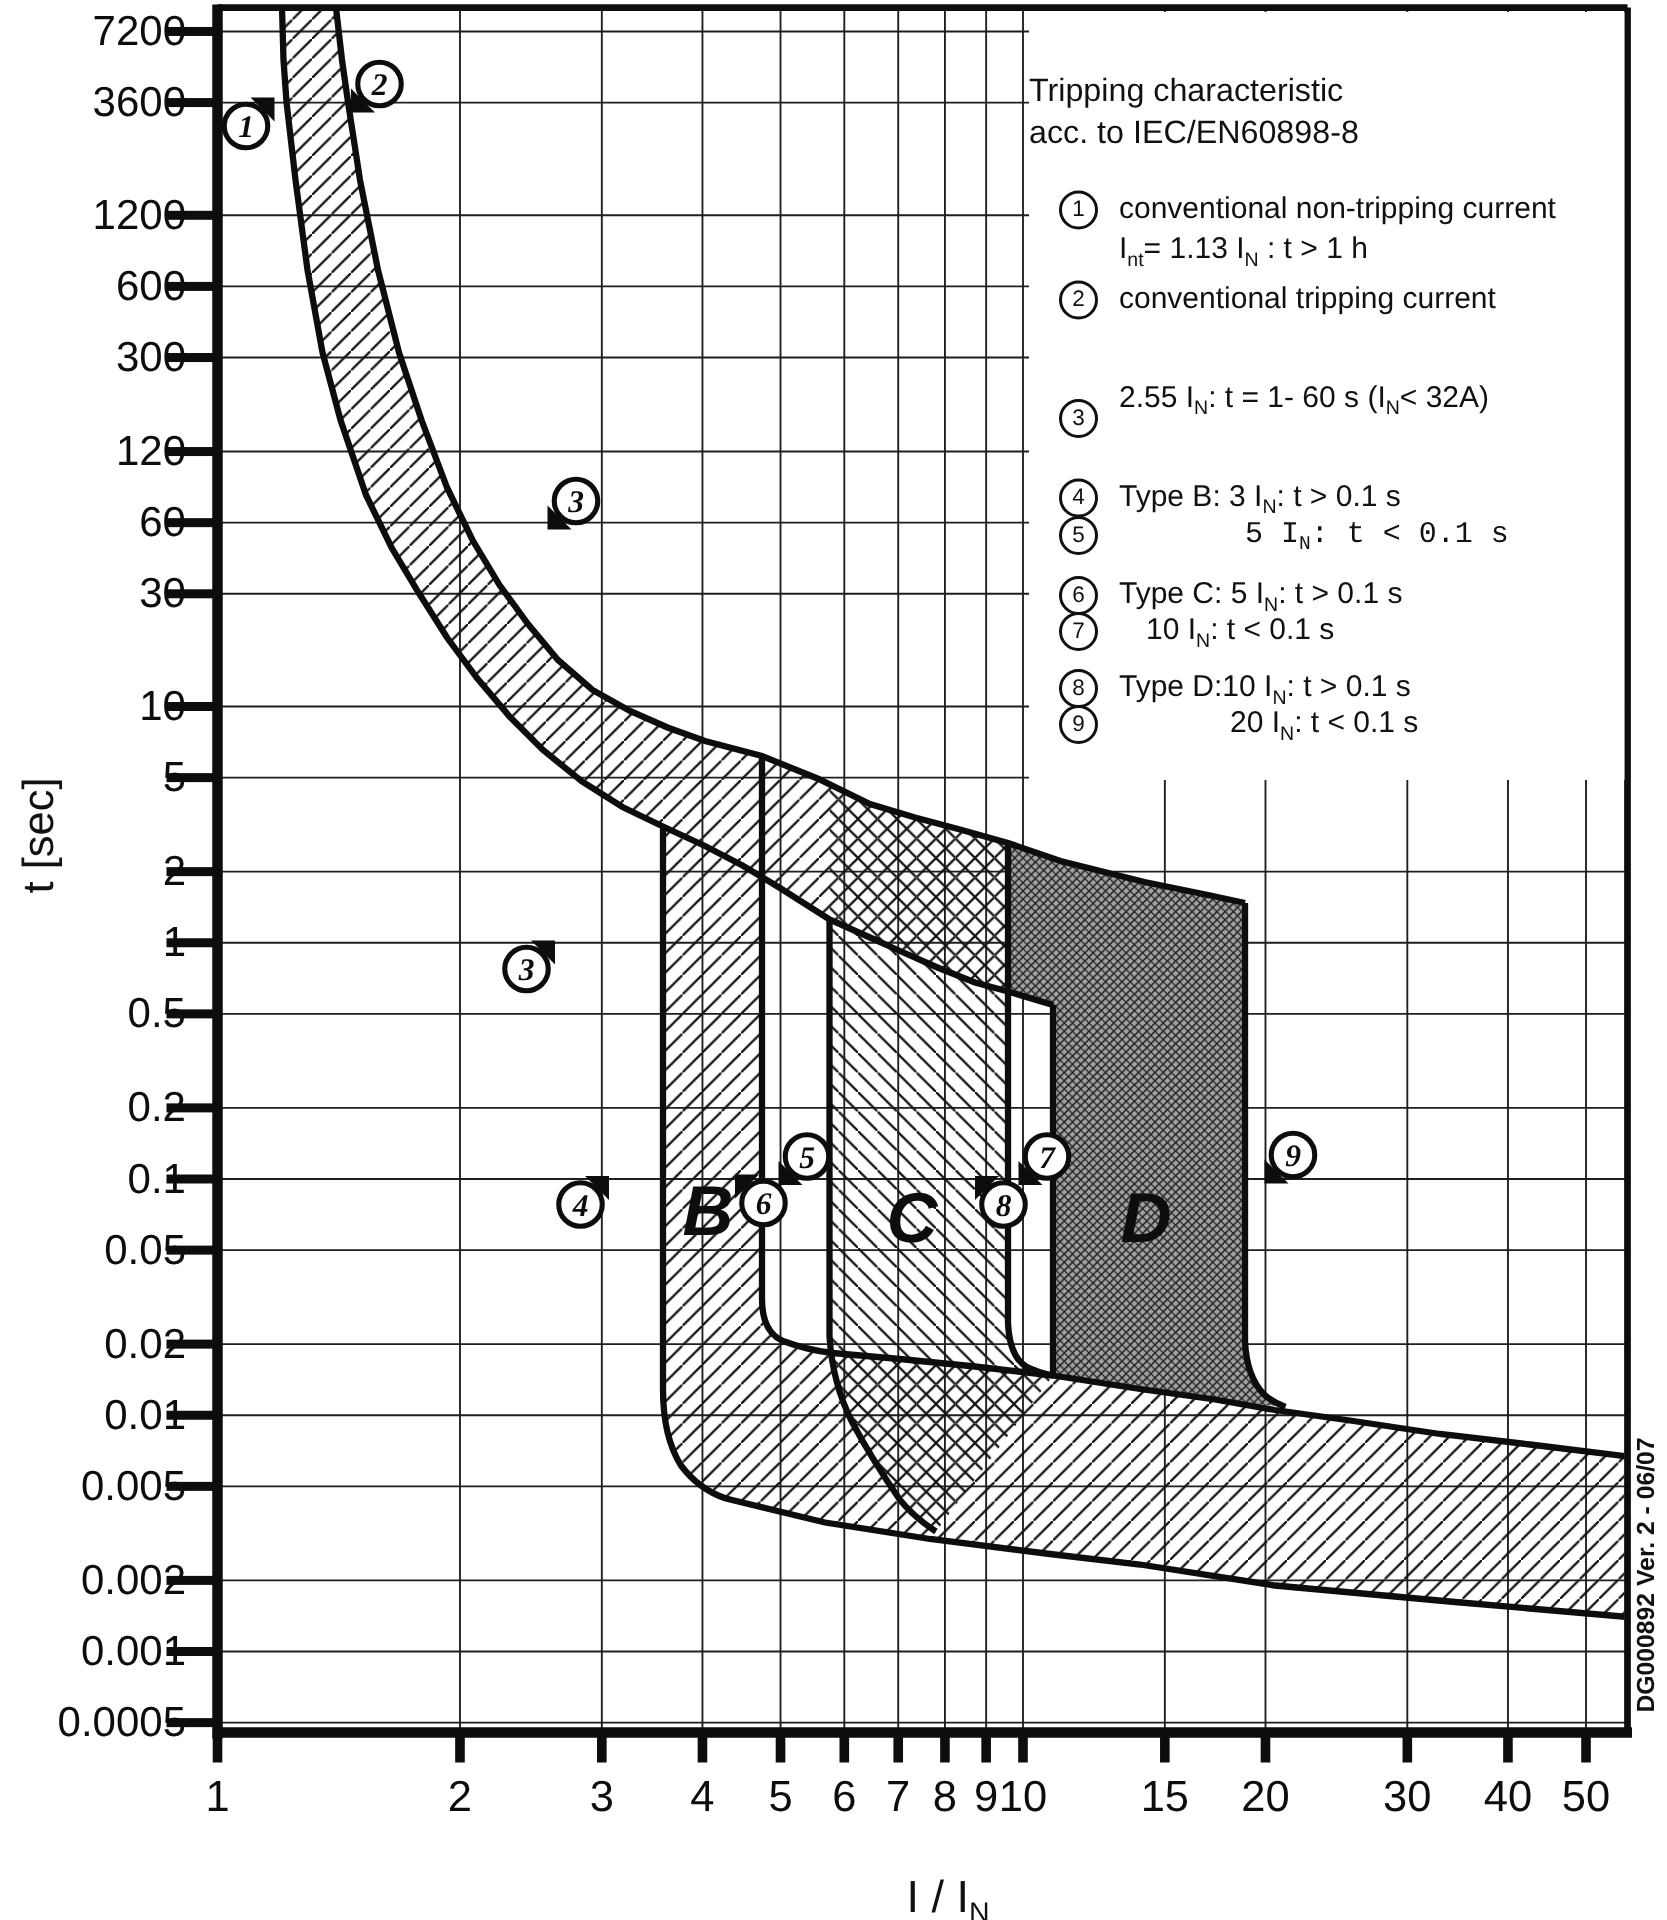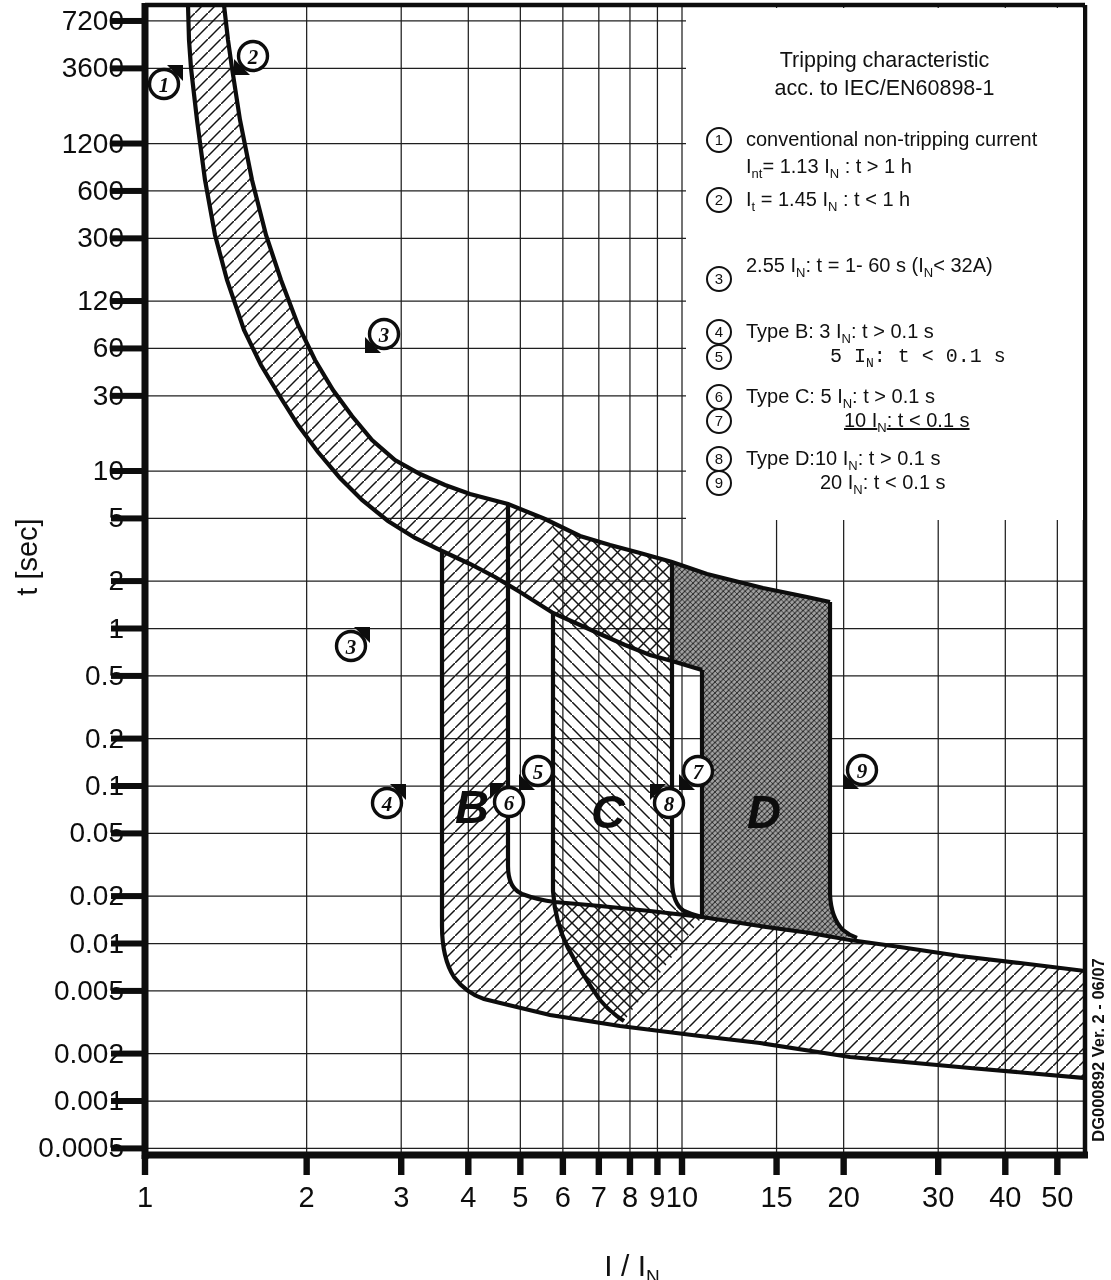--- a/index.html
+++ b/index.html
@@ -7,21 +7,21 @@
          font-family:"Liberation Sans",sans-serif;color:#111;overflow:hidden;}
   .stage svg{position:absolute;left:0;top:0;}
   .ytitle{position:absolute;left:27px;top:557px;transform:translate(-50%,-50%) rotate(-90deg);
           font-size:29px;white-space:nowrap;}
   .xtitle{position:absolute;left:632px;top:1268px;transform:translate(-50%,-50%);
           font-size:30px;white-space:nowrap;}
   .xtitle sub{font-size:19px;}
   .doccode{position:absolute;left:1098px;top:1050px;transform:translate(-50%,-50%) rotate(-90deg);
            font-size:16.5px;font-weight:bold;white-space:nowrap;}
   .legend{position:absolute;left:686px;top:8px;width:397px;height:512px;background:#fff;}
-  .ltitle{margin-top:38px;text-align:center;font-size:21.5px;line-height:28px;}
+  .ltitle{margin-top:38px;text-align:left;font-size:21.5px;line-height:28px;}
   .lrow{position:absolute;left:20px;display:flex;align-items:flex-start;}
   .lnum{flex:none;width:22px;height:22px;border:2px solid #111;border-radius:50%;
         text-align:center;line-height:22px;font-size:15px;margin-top:1px;}
   .ltxt{font-size:20px;line-height:27px;white-space:nowrap;}
   .ltxt sub{font-size:13px;}
   text{font-family:"Liberation Sans",sans-serif;}
   .mnum{font-family:"Liberation Serif",serif;font-style:italic;font-weight:bold;}
 </style>
 </head>
 <body>
@@ -244,34 +244,34 @@
     <span>t [sec]</span>
   </div>
 
   <div class="xtitle"><span>I / I</span><sub>N</sub></div>
 
   <div class="doccode">DG000892 Ver. 2 - 06/07</div>
 
   <div class="legend">
     <div class="ltitle">
       <div>Tripping characteristic</div>
-      <div>acc. to IEC/EN60898-1</div>
+      <div>acc. to IEC/EN60898-8</div>
     </div>
     <div id="legend-items">
         <div class="lrow" style="top: 118px;">
           <span class="lnum">1</span>
           <span class="ltxt" style="margin-left: 14px;">
             <div>conventional non-tripping current</div>
             <div>I<sub>nt</sub>= 1.13 I<sub>N</sub> : t &gt; 1 h</div>
           </span>
         </div>
         <div class="lrow" style="top: 178px;">
           <span class="lnum">2</span>
           <span class="ltxt" style="margin-left: 14px;">
-            <div>I<sub>t</sub> = 1.45 I<sub>N</sub> : t &lt; 1 h</div>
+            <div>conventional tripping current</div>
           </span>
         </div>
         <div class="lrow" style="top: 244px;">
           <span class="lnum" style="margin-top: 14px;">3</span>
           <span class="ltxt" style="margin-left: 14px;">
             <div>2.55 I<sub>N</sub>: t = 1- 60 s (I<sub>N</sub>&lt; 32A)</div>
           </span>
         </div>
         <div class="lrow" style="top: 310px;">
           <span class="lnum">4</span>
@@ -286,21 +286,21 @@
           </span>
         </div>
         <div class="lrow" style="top: 375px;">
           <span class="lnum">6</span>
           <span class="ltxt" style="margin-left: 14px; text-align: right;">
             <div>Type C: 5 I<sub>N</sub>: t &gt; 0.1 s</div>
           </span>
         </div>
         <div class="lrow" style="top: 399px;">
           <span class="lnum">7</span>
-          <span class="ltxt" style="margin-left: 112px; text-decoration: underline;">
+          <span class="ltxt" style="margin-left: 32px;">
             <div>10 I<sub>N</sub>: t &lt; 0.1 s</div>
           </span>
         </div>
         <div class="lrow" style="top: 437px;">
           <span class="lnum">8</span>
           <span class="ltxt" style="margin-left: 14px;">
             <div>Type D:10 I<sub>N</sub>: t &gt; 0.1 s</div>
           </span>
         </div>
         <div class="lrow" style="top: 461px;">

